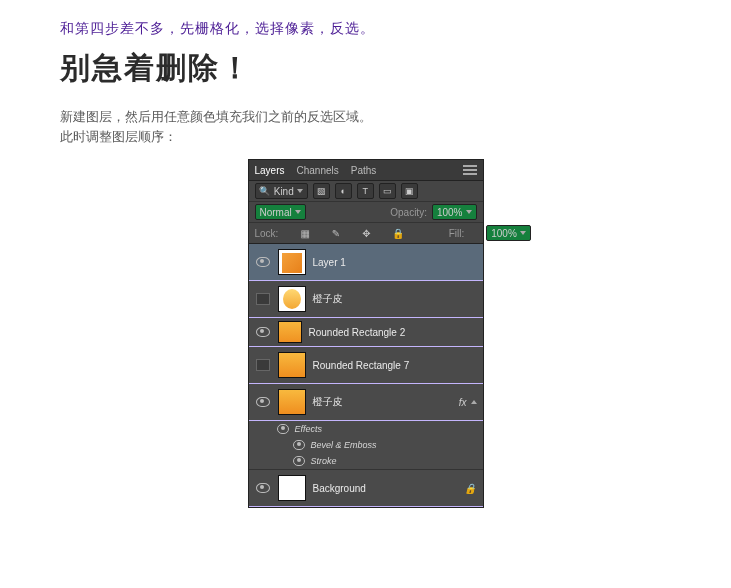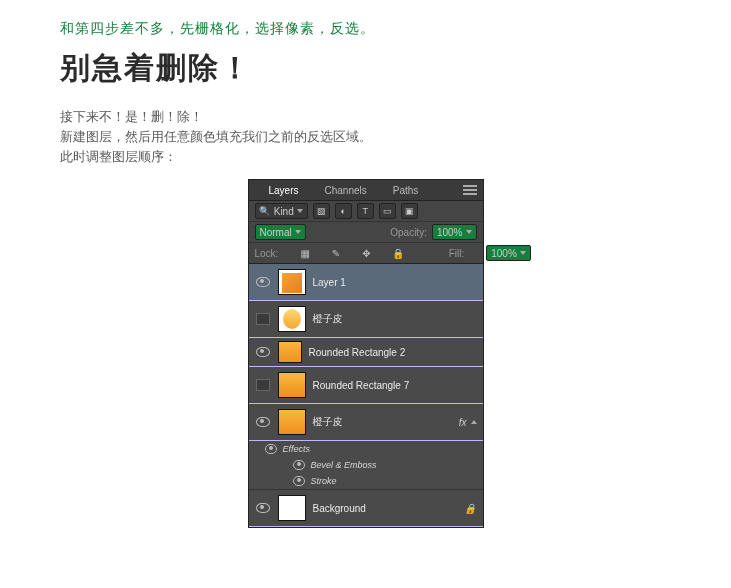--- a/index.html
+++ b/index.html
@@ -1,24 +1,24 @@
 <!DOCTYPE html>
 <html><head>
 <meta charset="utf-8">
 <style>
   html,body{margin:0;padding:0;background:#fff;font-family:"Microsoft YaHei",Arial,sans-serif;color:#555;}
   .page{width:731px;height:588px;position:relative;box-sizing:border-box;padding:20px 60px 0 60px;}
-  .t1{font-size:14px;color:#15803d;margin:0 0 10px 0;letter-spacing:1px;}
+  .t1{font-size:14px;color:#4c1d95;margin:0 0 10px 0;letter-spacing:1px;}
   .headline{font-size:30px;font-weight:800;color:#2b2b2b;margin:0 0 18px 0;letter-spacing:2px;}
   .t2{font-size:13px;color:#5a5a5a;margin:0;line-height:20px;}
 
   
   .panel{width:234px;margin:12px auto 0 auto;background:#444;color:#ccc;font-family:Arial,sans-serif;font-size:10px;border:1px solid #222;}
   .tabs{display:flex;align-items:center;background:#3a3a3a;height:20px;padding:0 6px;gap:12px;border-bottom:1px solid #222;}
-  .tab{color:#bbb;margin-left:14px;}
+  .tab{color:#bbb;}
   .tab.active{color:#fff;}
   .tabs .spacer{flex:1;}
   .menu-ico{width:14px;height:10px;display:flex;flex-direction:column;justify-content:space-between;}
   .menu-ico span{display:block;height:2px;background:#aaa;}
 
   .row{display:flex;align-items:center;height:20px;padding:0 6px;gap:5px;border-bottom:1px solid #333;background:#454545;}
   .kind-box{display:flex;align-items:center;background:#3a3a3a;border:1px solid #222;height:14px;padding:0 4px;gap:3px;border-radius:2px;}
   .kind-box .mag{font-size:9px;}
   .smallbtn{width:15px;height:14px;background:#3a3a3a;border:1px solid #222;border-radius:2px;display:flex;align-items:center;justify-content:center;font-size:9px;color:#ccc;}
   .row .spacer{flex:1;}
@@ -40,37 +40,36 @@
   .th-l1{background:linear-gradient(135deg,#f4a13a,#e7801a);width:22px;height:20px;margin:auto;border:3px solid #fff;box-sizing:content-box;}
   .th-oval{width:18px;height:20px;border-radius:50%;background:linear-gradient(#ffd873,#f3a733);}
   .th-rect{width:26px;height:24px;background:linear-gradient(#f8b93e,#ef8e1f);}
   .th-bg{background:#fff;width:26px;height:24px;}
   .lname{color:#eaeaea;font-size:10px;}
   .lname.it{}
   .fxcol{position:absolute;right:6px;display:flex;align-items:center;gap:4px;color:#ccc;font-style:italic;font-size:10px;padding-left:48px;}
   .lock-s{font-size:10px;color:#bbb;}
 
   .effects{background:#4a4a4a;border-bottom:1px solid #333;}
-  .eff-row{display:flex;align-items:center;height:16px;padding-left:16px;gap:6px;}
+  .eff-row{display:flex;align-items:center;height:16px;padding-left:28px;gap:6px;}
   .eff-row.sub{padding-left:44px;text-align:center;}
   .eff-eye{width:12px;display:flex;justify-content:center;}
   .eff-lbl{color:#d6d6d6;font-size:9px;font-style:italic;}
 
   .layer.sm{padding:3px 6px;}
   .layer.sm .thumbbox{width:22px;height:20px;}
   .row-blend .drop{flex:0 0 auto;}
   .mut{color:#999;}
 </style>
 </head>
 <body>
 
 <div class="page">
   <p class="t1">和第四步差不多，先栅格化，选择像素，反选。</p>
   <p class="headline">别急着删除！</p>
-  <p class="t2">接下来不！是！删！除！</p>
   <p class="t2">新建图层，然后用任意颜色填充我们之前的反选区域。</p>
   <p class="t2">此时调整图层顺序：</p>
 
   <div class="panel">
 
     <div class="tabs">
       <span class="tab active">Layers</span>
       <span class="tab">Channels</span>
       <span class="tab">Paths</span>
       <span class="spacer"></span>

